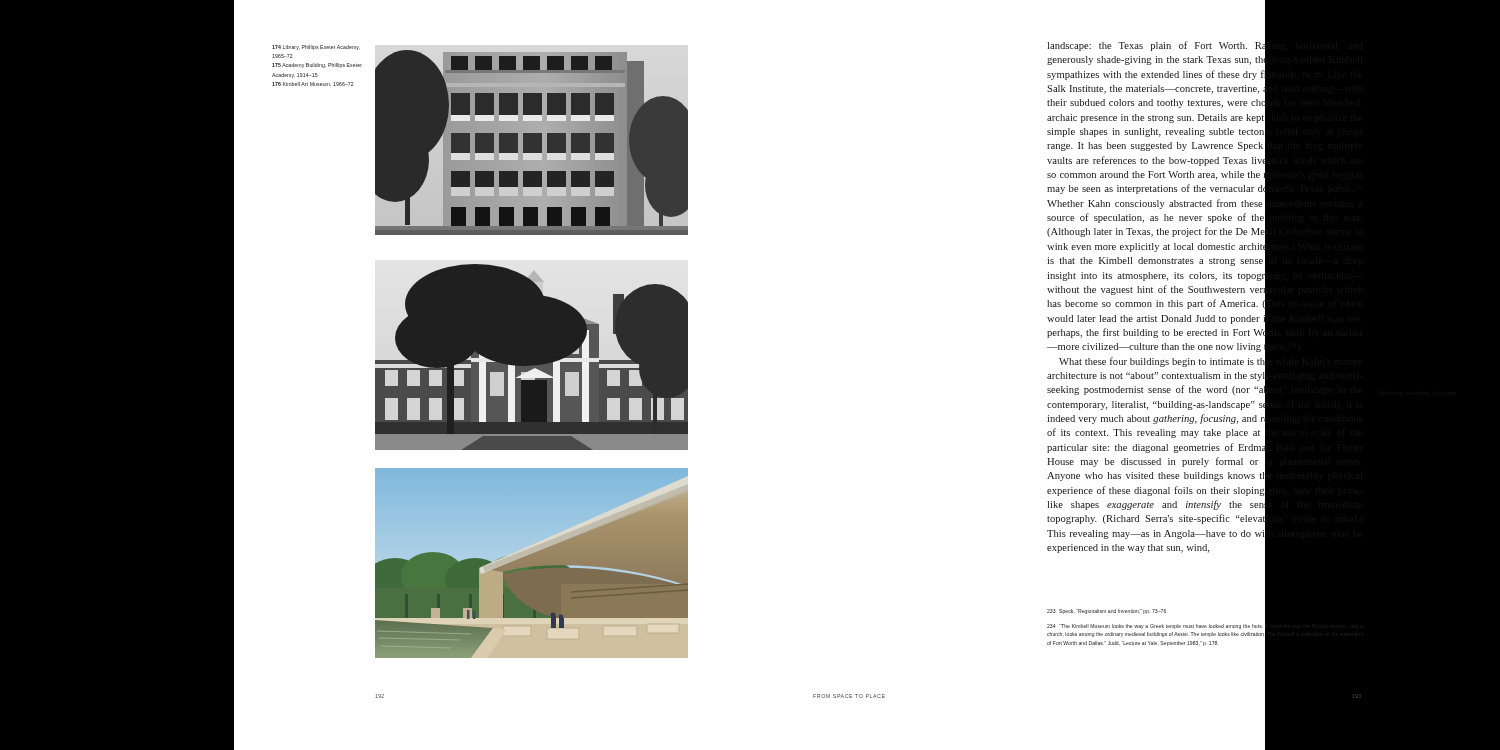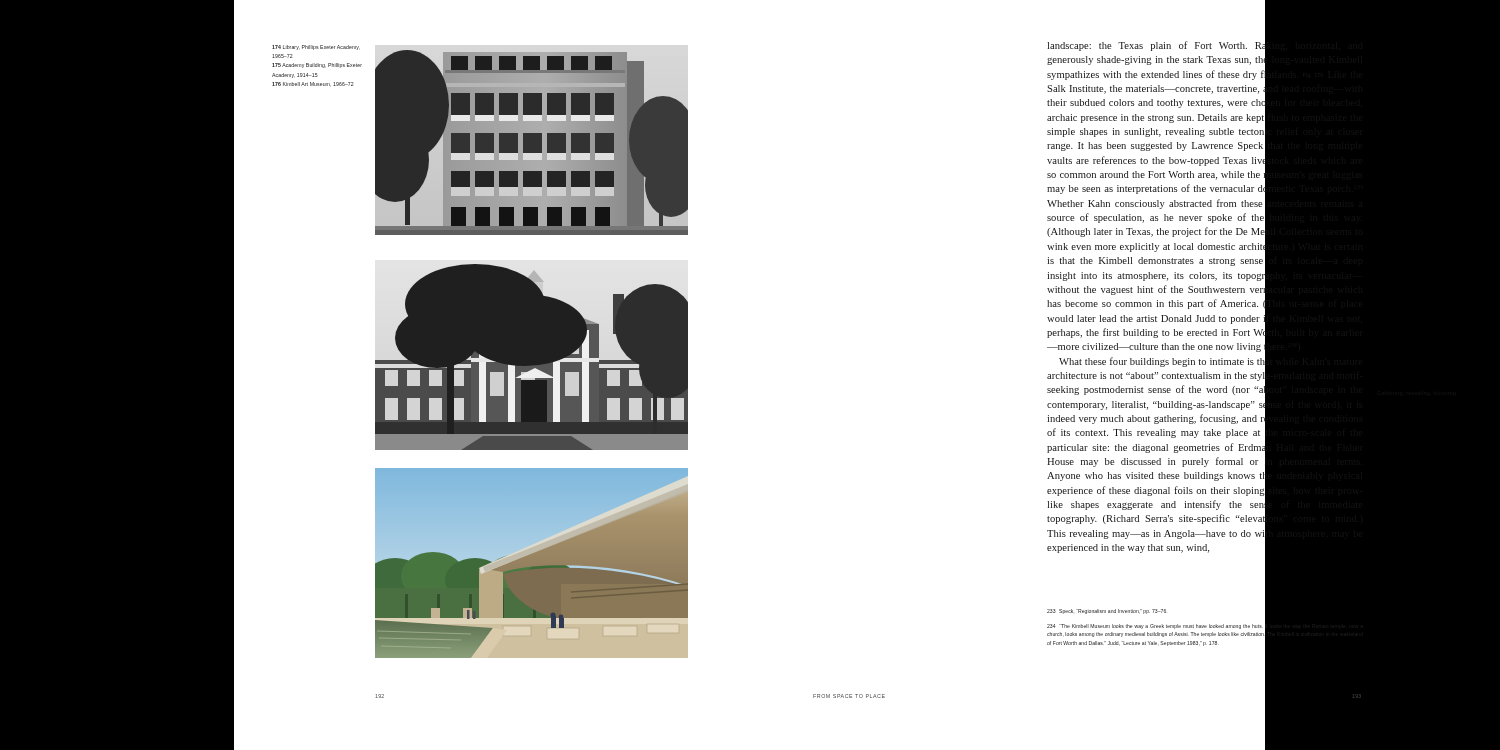--- a/index.html
+++ b/index.html
@@ -91,21 +91,21 @@
   #bodycol p { margin: 0; }
   #bodycol p.indent { text-indent: 12px; }
   .figref {
     font-family: "Liberation Sans", sans-serif;
     font-size: 5.0px;
     font-weight: bold;
     letter-spacing: 0.15px;
     vertical-align: 1px;
     margin-right: 1px;
   }
-  .it { }
+  .it { font-style: italic; }
   sup.fn {
     font-size: 6.2px;
     vertical-align: 3px;
     line-height: 0;
   }
 
   #notes {
     position: absolute;
     left: 298px;
     top: 607px;

